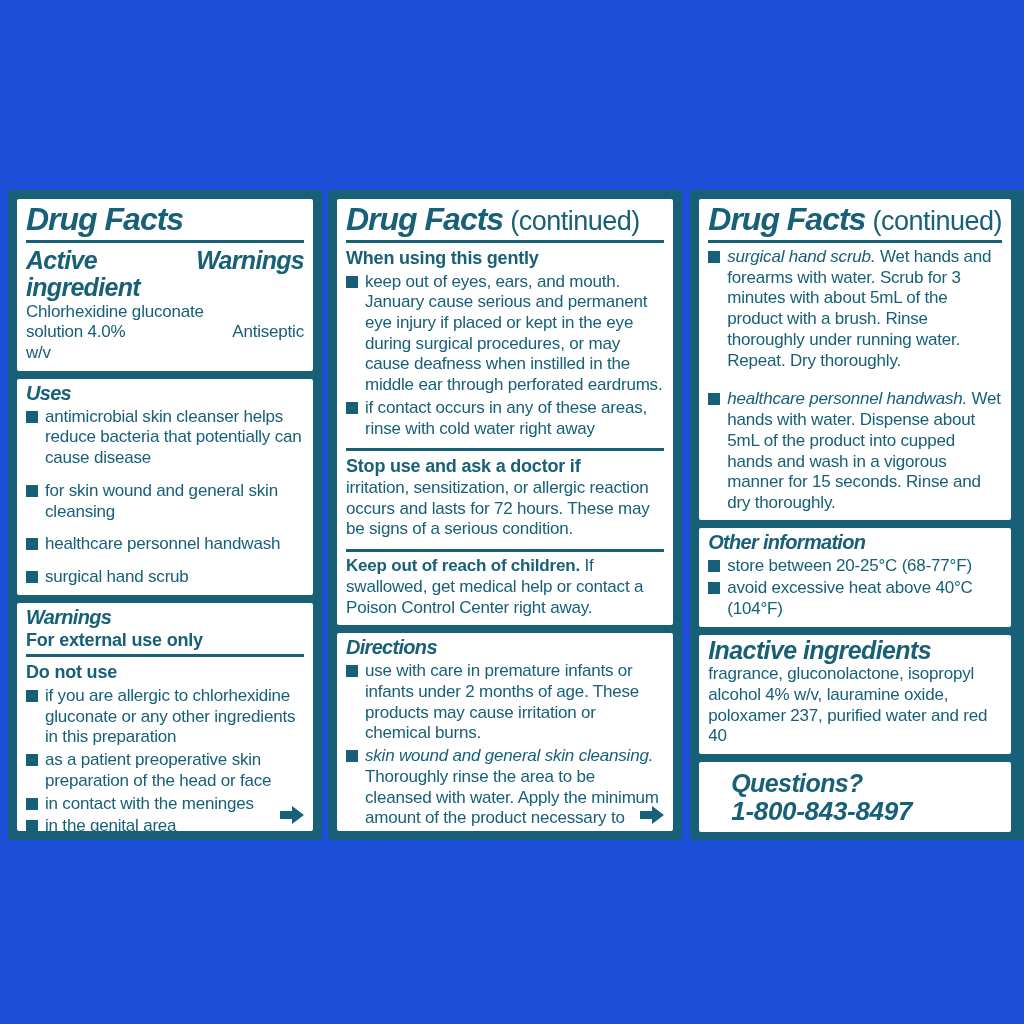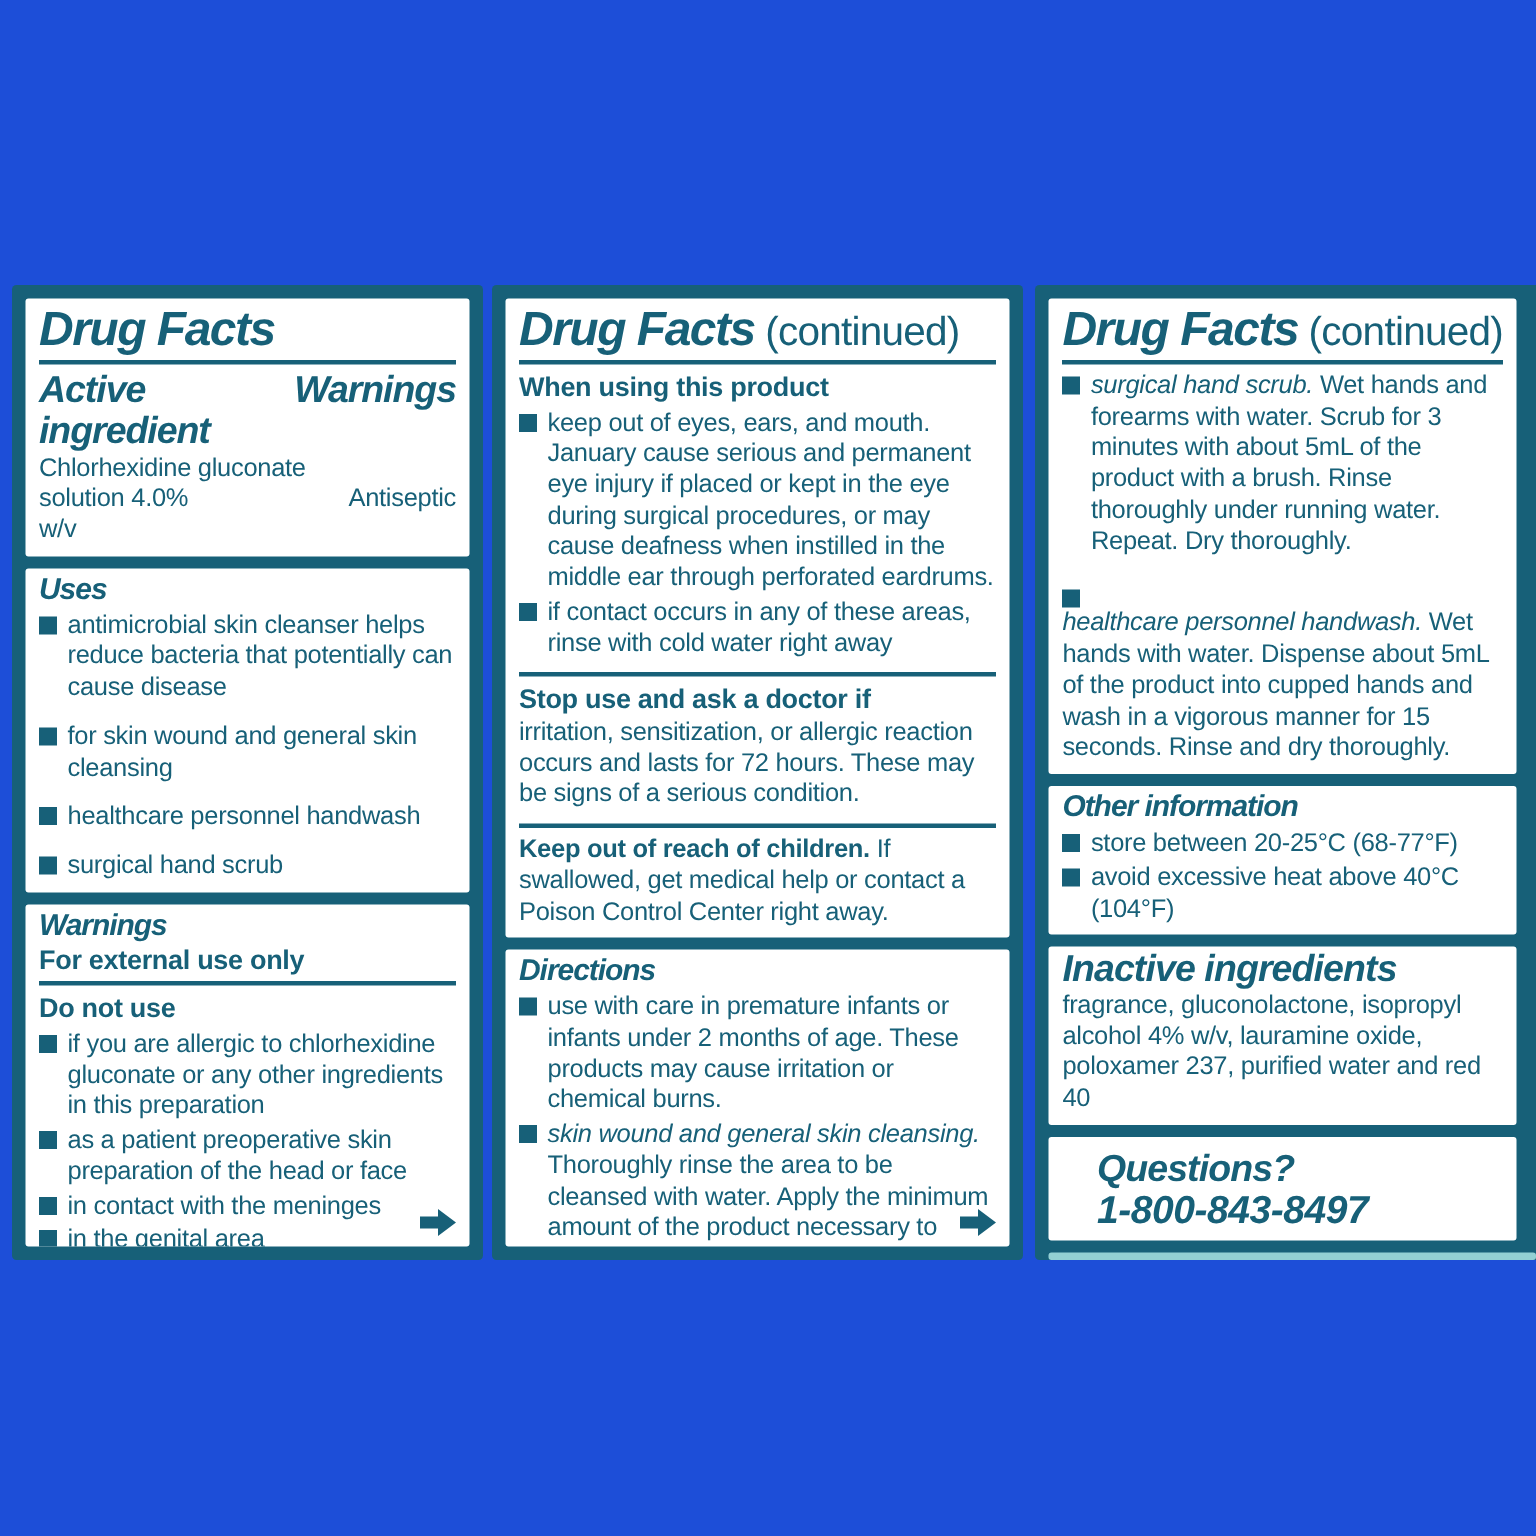--- a/index.html
+++ b/index.html
@@ -117,21 +117,21 @@
           </div>
           <svg class="panel-arrow" width="24" height="18" viewBox="0 0 24 18">
             <path d="M0 5 H12 V0 L24 9 L12 18 V13 H0 Z" fill="#176078"></path>
           </svg>
         </div>
       </div>
       <div class="column col2">
         <div class="panel" style="min-height: 392px;">
           <div class="title-row"><span class="title">Drug Facts</span><span class="title-suffix"> (continued)</span></div>
           <div class="rule"></div>
-          <div class="subhead">When using this product</div>
+          <div class="subhead">When using this gently</div>
           <div class="bullet">
             <span class="bullet-square"></span>
             <div class="bullet-text"><span class="r-n">keep out of eyes, ears, and mouth. January cause serious and permanent eye injury if placed or kept in the eye during surgical procedures, or may cause deafness when instilled in the middle ear through perforated eardrums.</span></div>
           </div>
           <div class="bullet">
             <span class="bullet-square"></span>
             <div class="bullet-text"><span class="r-n">if contact occurs in any of these areas, rinse with cold water right away</span></div>
           </div>
           <div class="rule" style="margin-top: 9px;"></div>
           <div class="subhead">Stop use and ask a doctor if</div>
@@ -155,21 +155,21 @@
         </div>
       </div>
       <div class="column col3">
         <div class="panel" style="min-height: 276px;">
           <div class="title-row"><span class="title">Drug Facts</span><span class="title-suffix"> (continued)</span></div>
           <div class="rule"></div>
           <div class="bullet">
             <span class="bullet-square"></span>
             <div class="bullet-text"><span class="r-i">surgical hand scrub.</span><span class="r-n"> Wet hands and forearms with water. Scrub for 3 minutes with about 5mL of the product with a brush. Rinse thoroughly under running water. Repeat. Dry thoroughly.</span></div>
           </div>
-          <div class="bullet" style="margin-top: 18px; flex-direction: column;">
+          <div class="bullet" style="margin-top: 18px;">
             <span class="bullet-square"></span>
             <div class="bullet-text"><span class="r-i">healthcare personnel handwash.</span><span class="r-n"> Wet hands with water. Dispense about 5mL of the product into cupped hands and wash in a vigorous manner for 15 seconds. Rinse and dry thoroughly.</span></div>
           </div>
         </div>
         <div class="panel" style="min-height: 82px;">
           <div class="heading">Other information</div>
           <div class="bullet">
             <span class="bullet-square"></span>
             <div class="bullet-text"><span class="r-n">store between 20-25°C (68-77°F)</span></div>
           </div>

